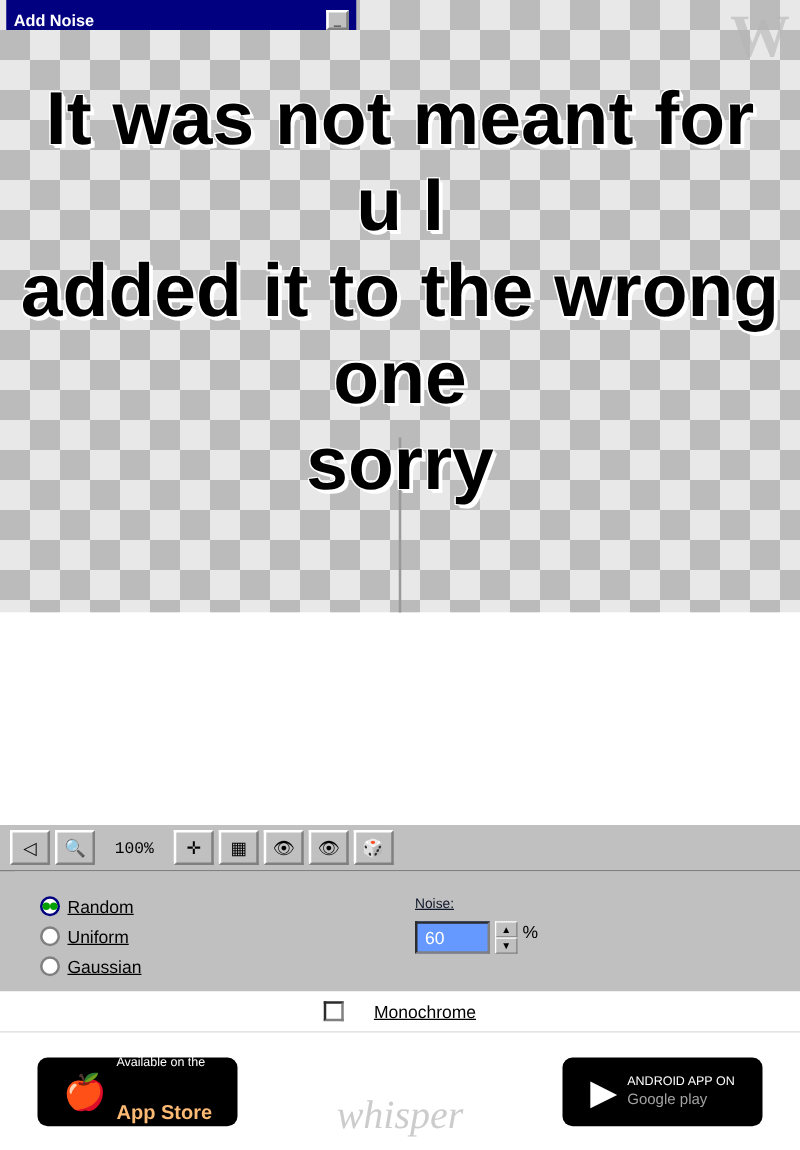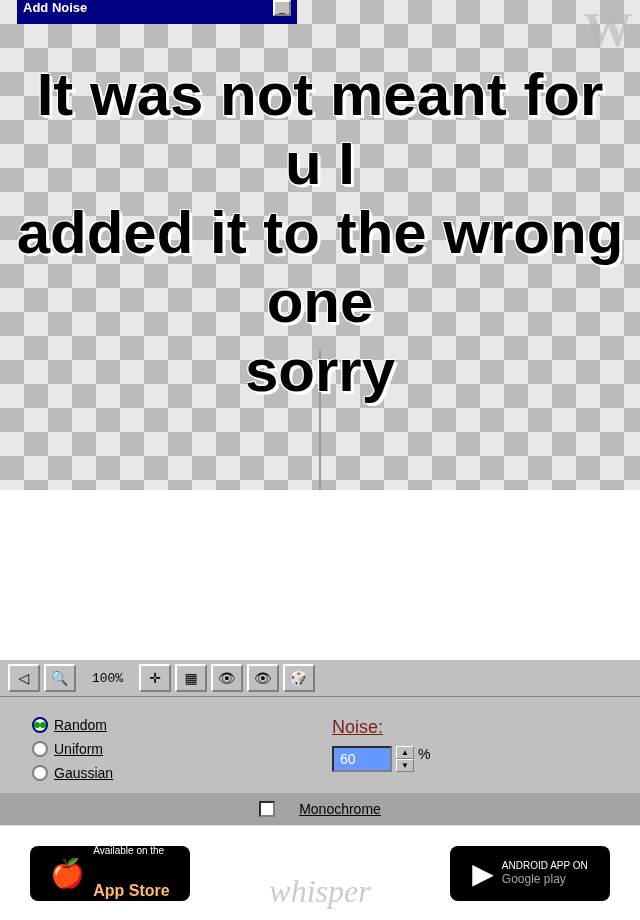--- a/index.html
+++ b/index.html
@@ -127,22 +127,22 @@
       border-radius: 50%;
       background: #00a000;
     }
 
     .radio-label {
       font-size: 14px;
       text-decoration: underline;
     }
 
     .noise-label {
-      font-size: 18px;
-      color: #7f1d1d;
+      font-size: 11px;
+      color: #0f172a;
       text-decoration: underline;
       font-family: Arial, sans-serif;
     }
 
     .noise-input-row {
       display: flex;
       align-items: flex-start;
       gap: 4px;
     }
 
@@ -185,21 +185,21 @@
       font-family: Arial, sans-serif;
     }
 
     
     .monochrome-row {
       display: flex;
       align-items: center;
       justify-content: center;
       gap: 24px;
       padding: 8px 20px;
-      background: #a3a3a3;
+      background: #ffffff;
     }
 
     .checkbox {
       width: 16px;
       height: 16px;
       border: 2px inset #808080;
       background: #fff;
       flex-shrink: 0;
     }
 
@@ -207,26 +207,26 @@
       font-size: 14px;
       font-family: Arial, sans-serif;
       color: #000;
       text-decoration: underline;
     }
 
     
     .title-bar {
       position: absolute;
       top: 0;
-      left: 17px;
+      left: 5px;
       width: 280px;
       height: 24px;
       background: #000080;
       display: flex;
-      align-items: flex-start;
+      align-items: flex-end;
       padding: 0 6px;
       z-index: 20;
     }
 
     .title-text {
       color: #fff;
       font-size: 13px;
       font-weight: bold;
       font-family: Arial, sans-serif;
       flex: 1;

